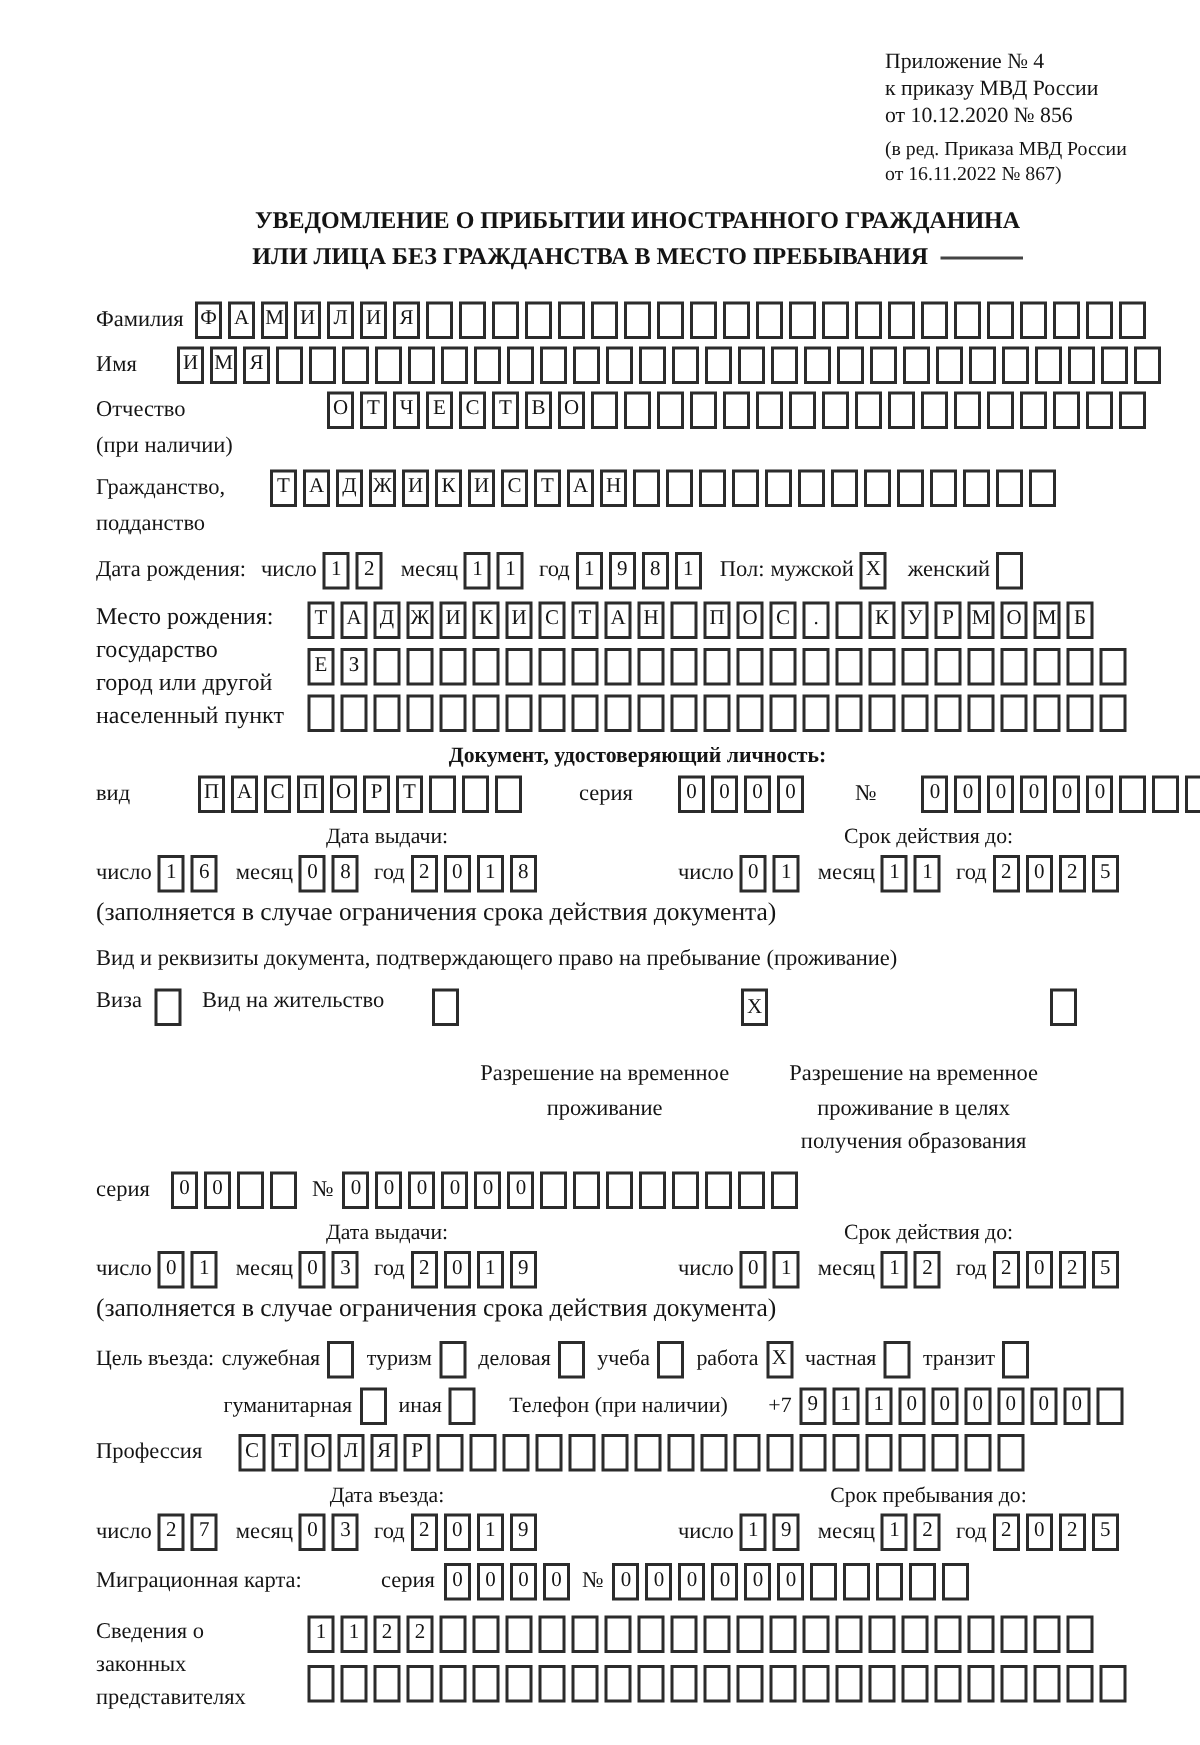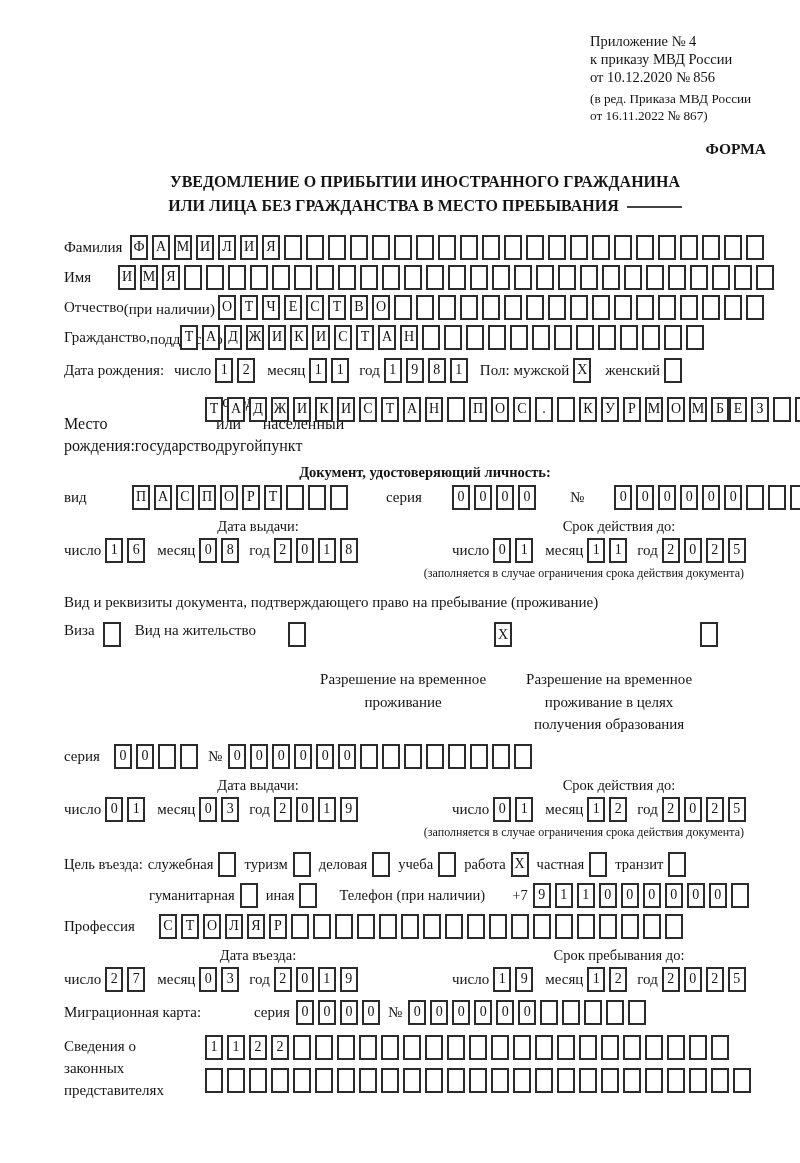--- a/index.html
+++ b/index.html
@@ -22,30 +22,30 @@
   .lbl{font-size:15px;line-height:25px;flex-shrink:0;}
   .lbl2{font-size:15px;line-height:22px;flex-shrink:0;}
   .cells{display:inline-flex;flex-shrink:0;}
   .cell{
     width:18px;height:25px;box-sizing:border-box;border:2px solid #2b2b2b;
     margin-right:4px;display:inline-flex;align-items:center;justify-content:center;
     font-size:14px;background:#fff;flex-shrink:0;
   }
   .cell:last-child{margin-right:0;}
   .w-surname{width:66px;} .w-name{width:54px;} .w-patr{width:154px;} .w-cit{width:116px;}
-  .stacklbl{display:flex;flex-direction:row;flex-shrink:0;align-items:flex-end;}
+  .stacklbl{display:flex;flex-direction:column;flex-shrink:0;}
   
   .dgrp{display:inline-flex;align-items:center;}
   .dgrp .dl{font-size:15px;margin-right:4px;}
   .dgrp .dl.m{margin-left:12px;} .dgrp .dl.y{margin-left:10px;}
   .two-col{display:flex;margin-top:8px;}
   .col-l{width:388px;flex-shrink:0;}
   .col-r{flex:1;}
   .dtitle{font-size:14.5px;font-weight:normal;text-align:center;margin-bottom:3px;}
-  .note{font-size:12px;text-align:right;padding-right:42px;margin-top:3px;}
+  .note{font-size:17px;padding-right:42px;margin-top:3px;}
   .center-bold{margin-top:7px;text-align:center;font-weight:bold;font-size:14.5px;}
   
   .opts-row{display:flex;align-items:flex-start;margin-top:8px;gap:14px;}
   .opt{display:flex;align-items:flex-start;gap:8px;font-size:15px;}
   .opt-lines{display:flex;flex-direction:column;text-align:center;line-height:1.5;margin-top:46px;}
   .purpose-row{display:flex;align-items:center;margin-top:12px;font-size:14.6px;white-space:nowrap;}
   .purpose-row .pl{margin-right:5px;} .purpose-row .gap{width:8px;flex-shrink:0;}
   .indent85{margin-left:85px;}
   
   .reps{display:flex;margin-top:10px;}
@@ -63,21 +63,20 @@
     <div class="hdr-block">
       <div>Приложение № 4</div>
       <div>к приказу МВД России</div>
       <div>от 10.12.2020 № 856</div>
       <div class="amend">
         <div>(в ред. Приказа МВД России</div>
         <div>от 16.11.2022 № 867)</div>
       </div>
     </div>
   </div>
-  <div class="form-label">ФОРМА</div>
 
   <div class="title">
     <div>УВЕДОМЛЕНИЕ О ПРИБЫТИИ ИНОСТРАННОГО ГРАЖДАНИНА</div>
     <div><span>ИЛИ ЛИЦА БЕЗ ГРАЖДАНСТВА В МЕСТО ПРЕБЫВАНИЯ</span><span class="title-underline"></span></div>
   </div>
 
   <div class="row mt18">
     <span class="lbl w-surname">Фамилия</span>
     <span class="cells">
         <span class="cell">Ф</span>

